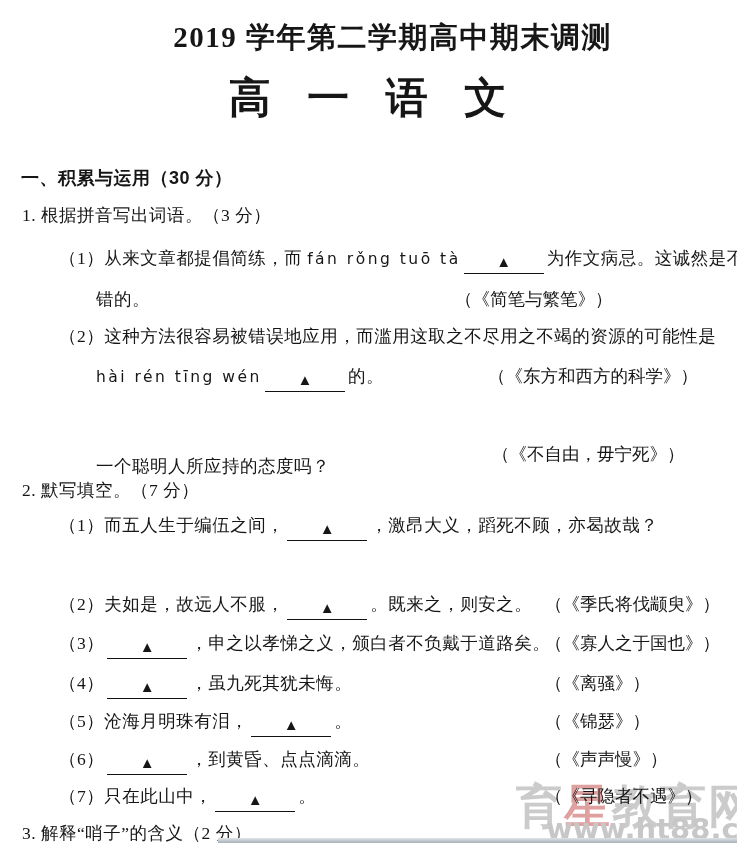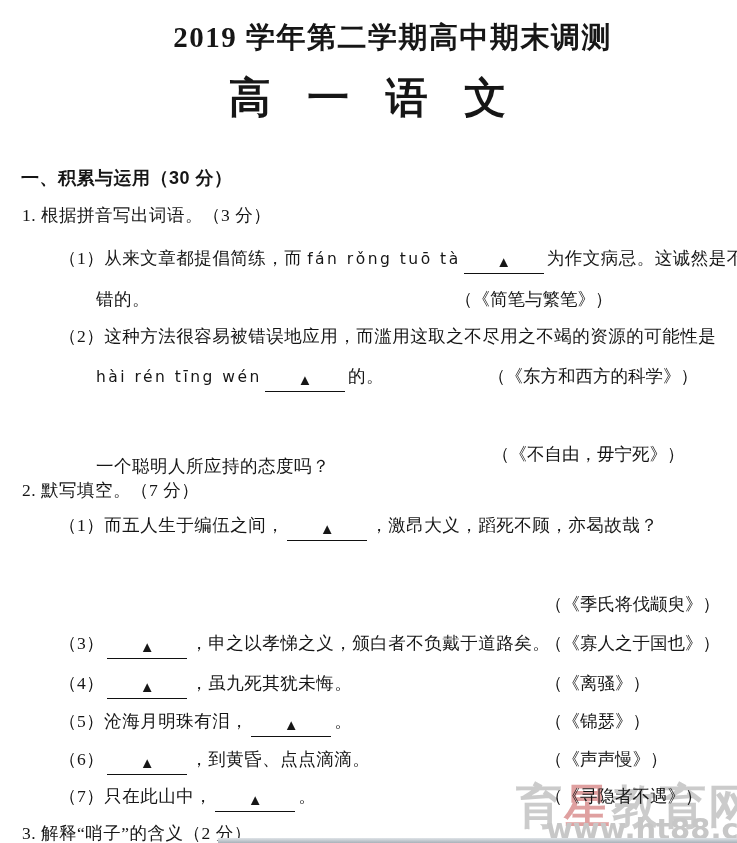--- a/index.html
+++ b/index.html
@@ -121,20 +121,21 @@
   <div class="line" style="left:96px; top:364px;"><span class="pinyin">hài rén tīng wén</span><span class="blank"><span>▲</span></span><span>的。</span></div>
   <div class="source" style="left:488px; top:364px;">（《东方和西方的科学》）</div>
 
   <div class="line" style="left:96px; top:442px;margin-top:12px;"><span>一个聪明人所应持的态度吗？</span></div>
   <div class="source" style="left:492px; top:442px;">（《不自由，毋宁死》）</div>
 
   <div class="line" style="left:22px; top:478px;">2. 默写填空。（7 分）</div>
 
   <div class="line" style="left:59px; top:513px;"><span>（1）</span><span>而五人生于编伍之间，</span><span class="blank"><span>▲</span></span><span>，激昂大义，蹈死不顾，亦曷故哉？</span></div>
 
+  <div class="line" style="left:59px; top:592px;"><span>（2）</span><span>夫如是，故远人不服，</span><span class="blank"><span>▲</span></span><span>。既来之，则安之。</span></div>
   <div class="source" style="left:545px; top:592px;">（《季氏将伐颛臾》）</div>
 
   <div class="line" style="left:59px; top:631px;"><span>（3）</span><span class="blank"><span>▲</span></span><span>，申之以孝悌之义，颁白者不负戴于道路矣。</span></div>
   <div class="source" style="left:545px; top:631px;">（《寡人之于国也》）</div>
 
   <div class="line" style="left:59px; top:671px;"><span>（4）</span><span class="blank"><span>▲</span></span><span>，虽九死其犹未悔。</span></div>
   <div class="source" style="left:545px; top:671px;">（《离骚》）</div>
 
   <div class="line" style="left:59px; top:709px;"><span>（5）</span><span>沧海月明珠有泪，</span><span class="blank"><span>▲</span></span><span>。</span></div>
   <div class="source" style="left:545px; top:709px;">（《锦瑟》）</div>

